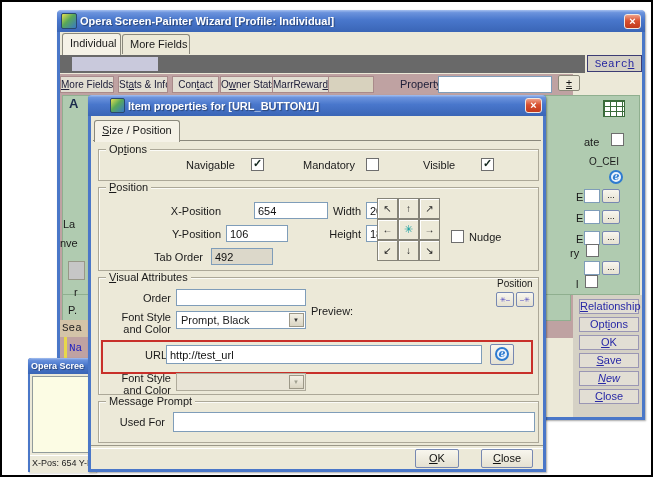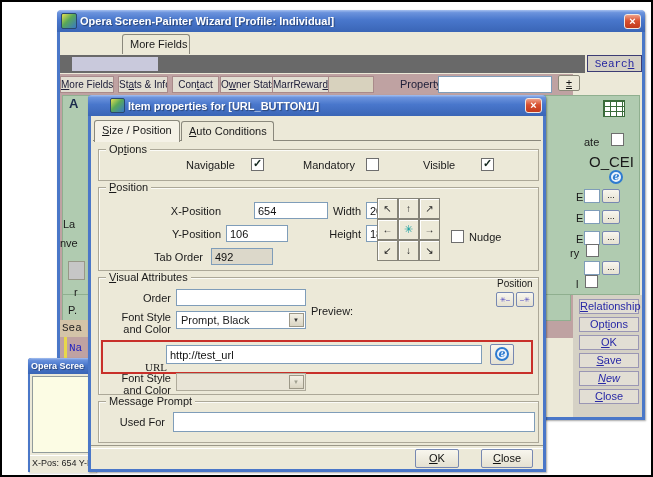--- a/index.html
+++ b/index.html
@@ -64,20 +64,21 @@
 
   <div class="win" style="left:57px;top:10px;width:588px;height:410px;z-index:1;border-radius:5px 5px 0 0;">
     <div class="tbar" style="height:22px;">
       <span class="titleicon"></span>
       <span class="ttext">Opera Screen-Painter Wizard [Profile: Individual]</span>
       <span class="xbtn">×</span>
     </div>
     <div class="wbody" style="left:3px;top:22px;width:582px;height:385px;">
 
       <div class="tab" style="left:62px;top:2px;width:68px;">More Fields</div>
+      <div class="tab active" style="left:2px;top:1px;width:59px;">Individual</div>
 
       <div class="abs" style="left:0;top:23px;width:525px;height:18px;background:#696969;">
         <div class="abs" style="left:12px;top:2px;width:86px;height:14px;background:#C9C9DC;"></div>
       </div>
 
       <div class="abs searchbtn" style="left:527px;top:23px;width:55px;height:17px;"><span>Searc</span><span class="u">h</span><span></span></div>
 
       <div class="abs" style="left:0;top:42px;width:513px;height:264px;background:#BFA2A2;"></div>
 
       <div class="tile" style="left:0;top:44px;width:54px;"><span></span><span class="u">M</span><span>ore Fields</span></div>
@@ -104,21 +105,21 @@
         <span class="txt" style="left:2px;top:2px;color:#222;">Sea</span>
       </div>
       <div class="abs" style="left:0;top:305px;width:28px;height:30px;background:#BFA2A2;">
         <div class="abs" style="left:4px;top:0;width:3px;height:30px;background:#E8D84A;"></div>
         <span class="txt" style="left:9px;top:5px;color:#2020C0;">Na</span>
       </div>
 
       <div class="gridicon" style="left:543px;top:68px;width:20px;height:15px;"></div>
       <span class="txt" style="left:524px;top:104px;">ate</span>
       <span class="cb" style="left:551px;top:101px;"></span>
-      <span class="txt" style="left:529px;top:124px;font-size:15px;">O_CEI</span>
+      <span class="txt" style="left:529px;top:124px;font-size:10px;">O_CEI</span>
       <span class="ie abs" style="left:549px;top:138px;">e</span>
       <span class="txt" style="left:516px;top:159px;">E</span>
       <div class="abs" style="left:524px;top:157px;width:16px;height:14px;background:#fff;border:1px solid #7F9DB9;"></div>
       <div class="btn" style="left:542px;top:157px;width:18px;height:14px;line-height:10px;font-size:9px;">...</div>
       <span class="txt" style="left:516px;top:180px;">E</span>
       <div class="abs" style="left:524px;top:178px;width:16px;height:14px;background:#fff;border:1px solid #7F9DB9;"></div>
       <div class="btn" style="left:542px;top:178px;width:18px;height:14px;line-height:10px;font-size:9px;">...</div>
       <span class="txt" style="left:516px;top:201px;">E</span>
       <div class="abs" style="left:524px;top:199px;width:16px;height:14px;background:#fff;border:1px solid #7F9DB9;"></div>
       <div class="btn" style="left:542px;top:199px;width:18px;height:14px;line-height:10px;font-size:9px;">...</div>
@@ -150,21 +151,20 @@
 
   <div class="win" style="left:88px;top:95px;width:458px;height:377px;z-index:10;border-radius:4px 4px 0 0;">
     <div class="tbar" style="height:21px;padding-left:22px;">
       <span class="titleicon" style="width:13px;height:13px;flex-basis:13px;"></span>
       <span class="ttext">Item properties for [URL_BUTTON1/]</span>
       <span class="xbtn">×</span>
     </div>
     <div class="wbody" style="left:3px;top:21px;width:452px;height:353px;">
 
       <div class="abs" style="left:2px;top:24px;width:448px;height:1px;background:#8A887C;"></div>
-      <div class="tab" style="left:90px;top:5px;width:93px;"><span></span><span class="u">A</span><span>uto Conditions</span></div>
       <div class="tab active" style="left:3px;top:4px;width:86px;"><span></span><span class="u">S</span><span>ize / Position</span></div>
 
       <div class="group" style="left:7px;top:33px;width:439px;height:30px;">
         <span class="legend"><span>Op</span><span class="u">t</span><span>ions</span></span>
         <span class="txt" style="left:87px;top:9px;">Navigable</span>
         <span class="cb checked" style="left:152px;top:8px;"></span>
         <span class="txt" style="left:204px;top:9px;">Mandatory</span>
         <span class="cb" style="left:267px;top:8px;"></span>
         <span class="txt" style="left:324px;top:9px;">Visible</span>
         <span class="cb checked" style="left:382px;top:8px;"></span>
@@ -206,21 +206,21 @@
         <div class="dd" style="left:77px;top:33px;width:130px;height:18px;">
           <span class="val">Prompt, Black</span>
           <span class="ddbtn"></span>
         </div>
         <span class="txt" style="left:212px;top:27px;">Preview:</span>
         <span class="txt" style="left:398px;top:0;font-size:10px;">Position</span>
         <div class="btn posglyph" style="left:397px;top:14px;width:18px;height:15px;">✳–</div>
         <div class="btn posglyph" style="left:417px;top:14px;width:18px;height:15px;">–✳</div>
 
         <div class="redbox" style="left:2px;top:62px;width:428px;height:30px;"></div>
-        <span class="txt" style="left:46px;top:83px;font-family:Liberation Serif, serif;">URL</span>
+        <span class="txt" style="left:46px;top:71px;">URL</span>
         <input class="field" style="left: 67px; top: 67px; width: 316px; height: 19px;" value="http://test_url">
         <div class="btn" style="left:391px;top:66px;width:24px;height:21px;padding-top:2px;">
           <span class="ie">e</span>
         </div>
 
         <span class="txt r" style="left:6px;top:94px;width:66px;">Font Style</span>
         <span class="txt r" style="left:6px;top:106px;width:66px;">and Color</span>
         <div class="dd dis" style="left:77px;top:95px;width:130px;height:18px;">
           <span class="val"></span>
           <span class="ddbtn"></span>

